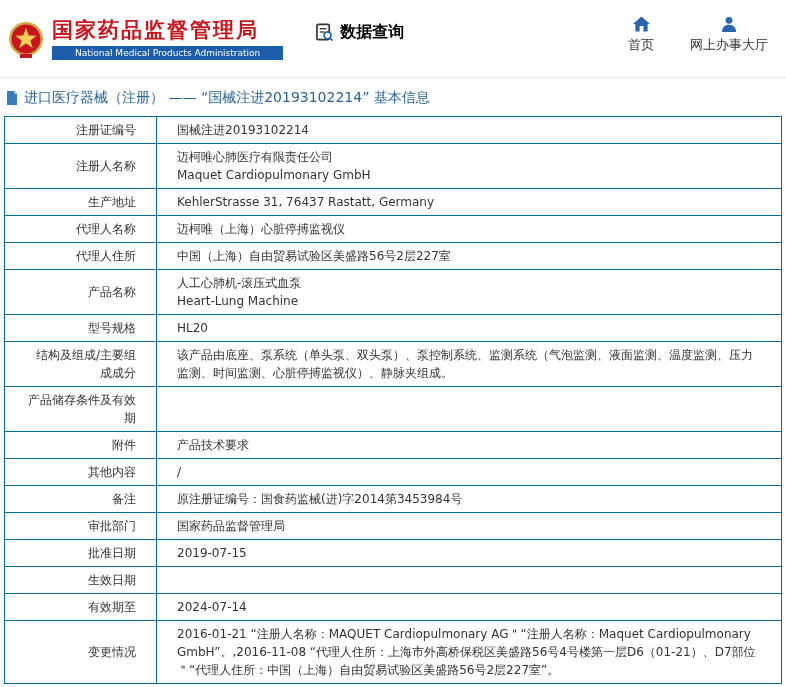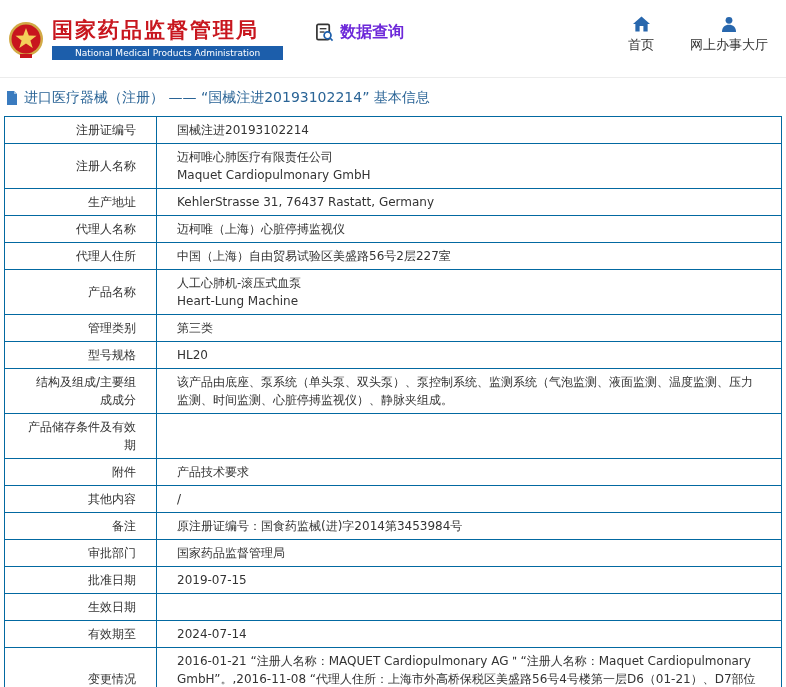--- a/index.html
+++ b/index.html
@@ -40,21 +40,21 @@
     white-space: nowrap;
     width: fit-content;
   }
   .section-title {
     display: flex;
     align-items: center;
     gap: 6px;
     margin-left: 32px;
     font-size: 16px;
     font-weight: bold;
-    color: #6d28d9;
+    color: #000000;
     cursor: pointer;
     align-self: flex-start;
     margin-top: 12px;
   }
   .header-nav {
     margin-left: auto;
     display: flex;
     gap: 36px;
     align-self: flex-start;
     margin-top: 6px;
@@ -189,24 +189,20 @@
     <td class="label-cell">代理人住所</td>
     <td class="value-cell">中国（上海）自由贸易试验区美盛路56号2层227室</td>
   </tr>
 
   <tr>
     <td class="label-cell">产品名称</td>
     <td class="value-cell">人工心肺机-滚压式血泵
 Heart-Lung Machine</td>
   </tr>
 
-  <tr>
-    <td class="label-cell">管理类别</td>
-    <td class="value-cell">第三类</td>
-  </tr>
 
   <tr>
     <td class="label-cell">型号规格</td>
     <td class="value-cell">HL20</td>
   </tr>
 
   <tr>
     <td class="label-cell">结构及组成/主要组成成分</td>
     <td class="value-cell">该产品由底座、泵系统（单头泵、双头泵）、泵控制系统、监测系统（气泡监测、液面监测、温度监测、压力监测、时间监测、心脏停搏监视仪）、静脉夹组成。</td>
   </tr>

